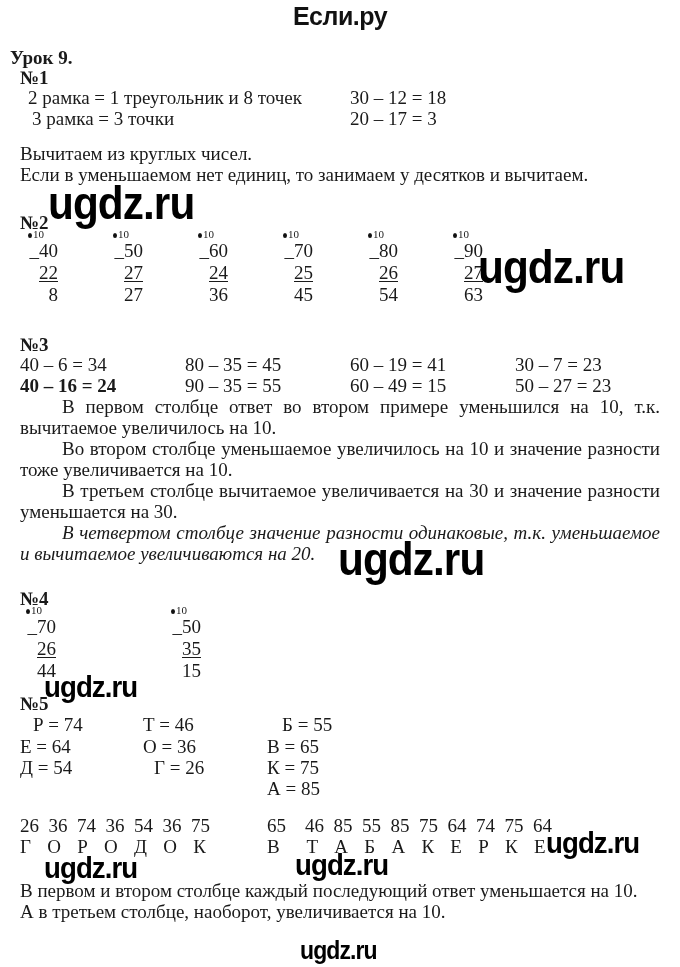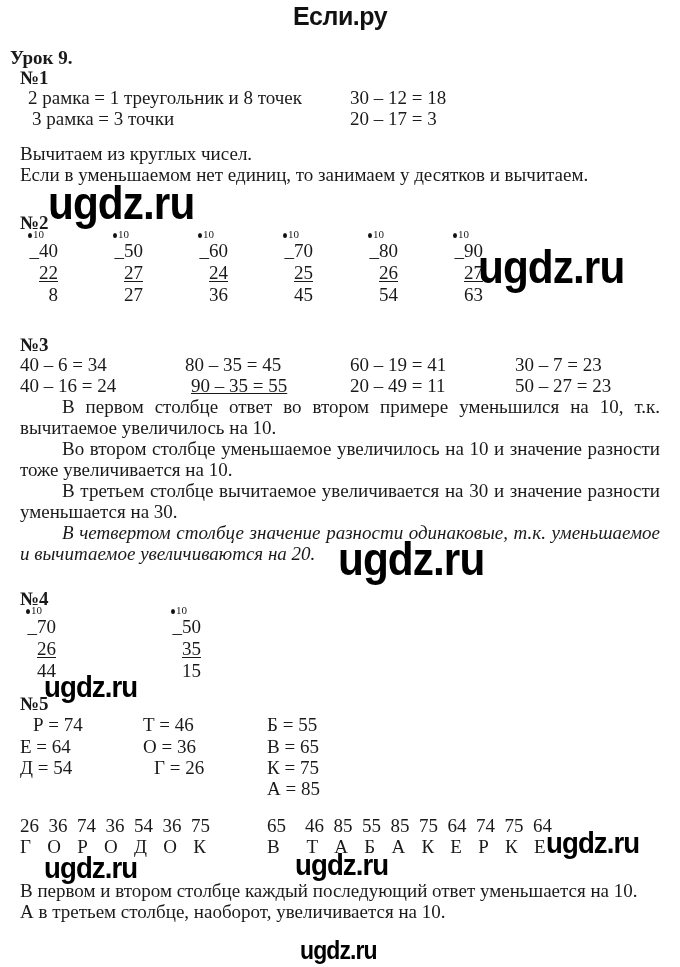--- a/index.html
+++ b/index.html
@@ -118,23 +118,23 @@
     </div>
 </div>
 
 <div class="abs wm wm-big" style="left:478px; top:240px;">ugdz.ru</div>
 
 <div class="abs t b" style="left:20px; top:334px;">№3</div>
 <div class="abs t" style="left:20px; top:354px;">40 – 6 = 34</div>
 <div class="abs t" style="left:185px; top:354px;">80 – 35 = 45</div>
 <div class="abs t" style="left:350px; top:354px;">60 – 19 = 41</div>
 <div class="abs t" style="left:515px; top:354px;">30 – 7 = 23</div>
-<div class="abs t" style="left:20px; top:375px;">40 – 16 = 24</div>
-<div class="abs t" style="left:191px; top:375px;text-decoration:underline;">90 – 35 = 55</div>
-<div class="abs t" style="left:350px; top:375px;">20 – 49 = 11</div>
+<div class="abs t" style="left:20px; top:375px;font-weight:bold;">40 – 16 = 24</div>
+<div class="abs t" style="left:185px; top:375px;">90 – 35 = 55</div>
+<div class="abs t" style="left:350px; top:375px;">60 – 49 = 15</div>
 <div class="abs t" style="left:515px; top:375px;">50 – 27 = 23</div>
 
 <div class="abs para" style="top:396px; white-space: normal;"><span class="ind"></span><span>В первом столбце ответ во втором примере уменьшился на 10, т.к. вычитаемое увеличилось на 10.</span></div>
 <div class="abs para" style="top:438px; white-space: normal;"><span class="ind"></span><span>Во втором столбце уменьшаемое увеличилось на 10 и значение разности тоже увеличивается на 10.</span></div>
 <div class="abs para" style="top:480px; white-space: normal;"><span class="ind"></span><span>В третьем столбце вычитаемое увеличивается на 30 и значение разности уменьшается на 30.</span></div>
 <div class="abs para" style="top:522px; white-space: normal; font-style: italic;"><span class="ind"></span><span>В четвертом столбце значение разности одинаковые, т.к. уменьшаемое и вычитаемое увеличиваются на 20.</span></div>
 
 <div class="abs wm wm-big" style="left:338px; top:532px;">ugdz.ru</div>
 
 <div class="abs t b" style="left:20px; top:588px;">№4</div>
@@ -167,21 +167,21 @@
 
 <div class="abs wm wm-mid" style="left:44px; top:670px;">ugdz.ru</div>
 
 <div class="abs t b" style="left:20px; top:693px;">№5</div>
 <div class="abs t" style="left:20px; top:714px;margin-left:13px;">Р = 74</div>
 <div class="abs t" style="left:20px; top:736px;">Е = 64</div>
 <div class="abs t" style="left:20px; top:757px;">Д = 54</div>
 <div class="abs t" style="left:143px; top:714px;">Т = 46</div>
 <div class="abs t" style="left:143px; top:736px;">О = 36</div>
 <div class="abs t" style="left:154px; top:757px;">Г = 26</div>
-<div class="abs t" style="left:267px; top:714px;">Б = 55</div>
+<div class="abs t" style="left:282px; top:714px;">Б = 55</div>
 <div class="abs t" style="left:267px; top:736px;">В = 65</div>
 <div class="abs t" style="left:267px; top:757px;">К = 75</div>
 <div class="abs t" style="left:267px; top:778px;">А = 85</div>
 
 <div class="abs t" style="left:20px; top:815px; white-space: pre;">26  36  74  36  54  36  75</div>
 <div class="abs t" style="left:20px; top:836px; white-space: pre; letter-spacing: 0.5px;">Г   О   Р   О   Д   О   К</div>
 <div class="abs t" style="left:267px; top:815px; white-space: pre;">65    46  85  55  85  75  64  74  75  64</div>
 <div class="abs t" style="left:267px; top:836px; white-space: pre; letter-spacing: 0.5px;">В     Т   А   Б   А   К   Е   Р   К   Е</div>
 
 <div class="abs wm wm-mid" style="left:546px; top:826px;">ugdz.ru</div>

